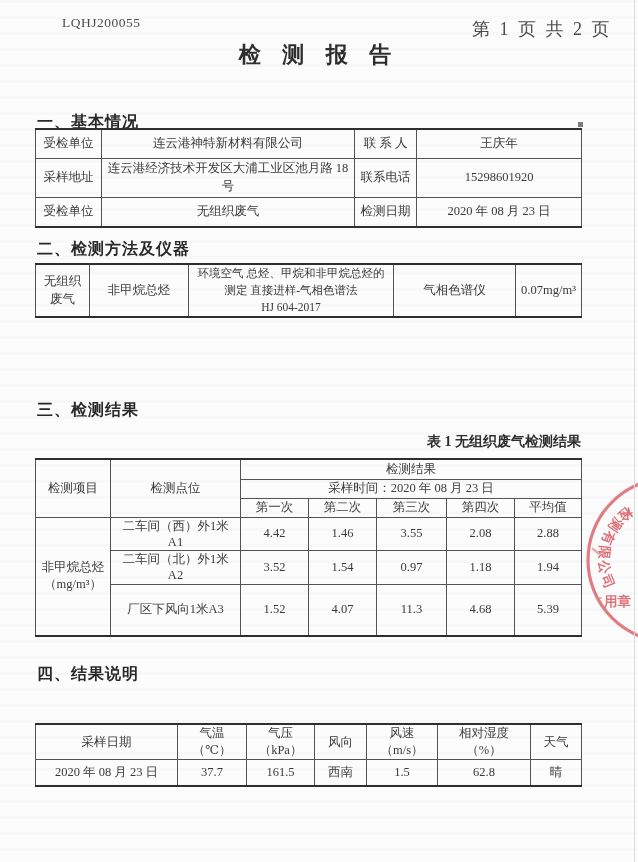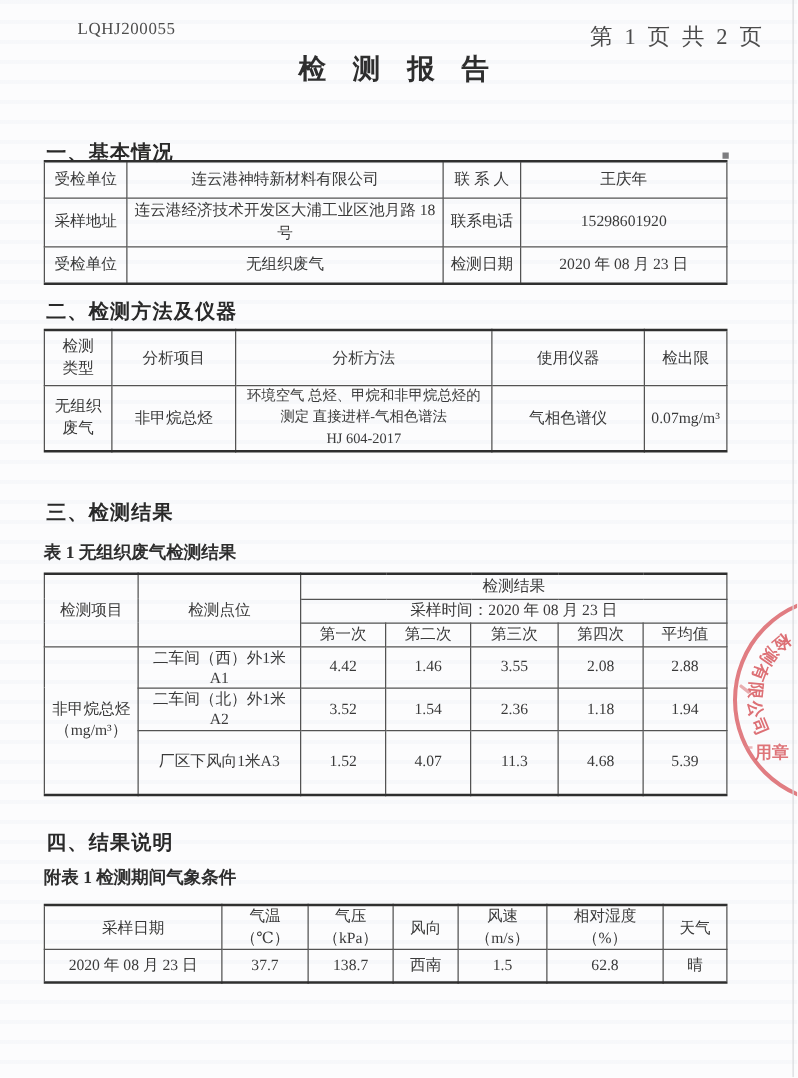--- a/index.html
+++ b/index.html
@@ -22,21 +22,21 @@
   .page-indicator{position:absolute;left:472px;top:17px;font-size:18px;letter-spacing:2.5px;color:#4c4c4c;white-space:nowrap;}
   .report-title{position:absolute;left:0;top:40px;width:638px;margin:0;text-align:center;
     font-size:22px;font-weight:700;letter-spacing:8px;color:#2e2e2e;}
 
   .sec-heading{position:absolute;left:37px;margin:0;font-size:16px;font-weight:700;color:#292929;letter-spacing:1px;white-space:nowrap;}
   .h-basic{top:112px;}
   .h-method{top:239px;}
   .h-results{top:400px;}
   .h-conclusion{top:664px;}
 
-  .tbl-title{position:absolute;left:35px;width:546px;text-align:left;font-size:14px;font-weight:700;color:#2e2e2e;}
+  .tbl-title{position:absolute;left:35px;width:546px;text-align:right;font-size:14px;font-weight:700;color:#2e2e2e;}
   .t-results-title{top:433px;}
   .t-meteo-title{top:693px;}
 
   table.tbl{
     position:absolute;left:35px;border-collapse:collapse;table-layout:fixed;
     font-size:12.5px;color:#3a3a3a;
     border-top:2.5px solid #2f2f2f;border-bottom:2.5px solid #2f2f2f;
   }
   table.tbl td{
     border:1px solid #535353;
@@ -99,28 +99,20 @@
   <h2 class="sec-heading h-method">二、检测方法及仪器</h2>
   <table class="tbl t-method">
     <colgroup>
         <col style="width:54px">
         <col style="width:99px">
         <col style="width:205px">
         <col style="width:122px">
         <col style="width:66px">
       </colgroup>
     <tbody>
-      <tr style="height:44px">
-        <td class="pre">检测
-类型</td>
-        <td>分析项目</td>
-        <td>分析方法</td>
-        <td>使用仪器</td>
-        <td>检出限</td>
-      </tr>
       <tr style="height:53px">
         <td class="pre">无组织
 废气</td>
         <td>非甲烷总烃</td>
         <td class="pre method-cell">环境空气 总烃、甲烷和非甲烷总烃的
 测定 直接进样-气相色谱法
 HJ 604-2017</td>
         <td>气相色谱仪</td>
         <td>0.07mg/m³</td>
       </tr>
@@ -162,37 +154,36 @@
         <td>4.42</td>
         <td>1.46</td>
         <td>3.55</td>
         <td>2.08</td>
         <td>2.88</td>
       </tr>
       <tr style="height:34px">
         <td>二车间（北）外1米A2</td>
         <td>3.52</td>
         <td>1.54</td>
-        <td>2.36</td>
+        <td>0.97</td>
         <td>1.18</td>
         <td>1.94</td>
       </tr>
       <tr style="height:52px">
         <td>厂区下风向1米A3</td>
         <td>1.52</td>
         <td>4.07</td>
         <td>11.3</td>
         <td>4.68</td>
         <td>5.39</td>
       </tr>
     </tbody>
   </table>
 
   <h2 class="sec-heading h-conclusion">四、结果说明</h2>
-  <div class="tbl-title t-meteo-title">附表 1 检测期间气象条件</div>
   <table class="tbl t-meteo">
     <colgroup>
         <col style="width:142px">
         <col style="width:69px">
         <col style="width:68px">
         <col style="width:52px">
         <col style="width:71px">
         <col style="width:93px">
         <col style="width:51px">
       </colgroup>
@@ -202,21 +193,21 @@
         <td>气温（℃）</td>
         <td>气压（kPa）</td>
         <td>风向</td>
         <td>风速（m/s）</td>
         <td>相对湿度（%）</td>
         <td>天气</td>
       </tr>
       <tr style="height:26px">
         <td>2020 年 08 月 23 日</td>
         <td>37.7</td>
-        <td>138.7</td>
+        <td>161.5</td>
         <td>西南</td>
         <td>1.5</td>
         <td>62.8</td>
         <td>晴</td>
       </tr>
     </tbody>
   </table>
 
   <svg class="stamp" width="63" height="186" viewBox="575 465 63 186" xmlns="http://www.w3.org/2000/svg">
     <circle cx="670" cy="560" r="82" fill="none" stroke="#d95d63" stroke-width="3.2" opacity="0.8"></circle>

